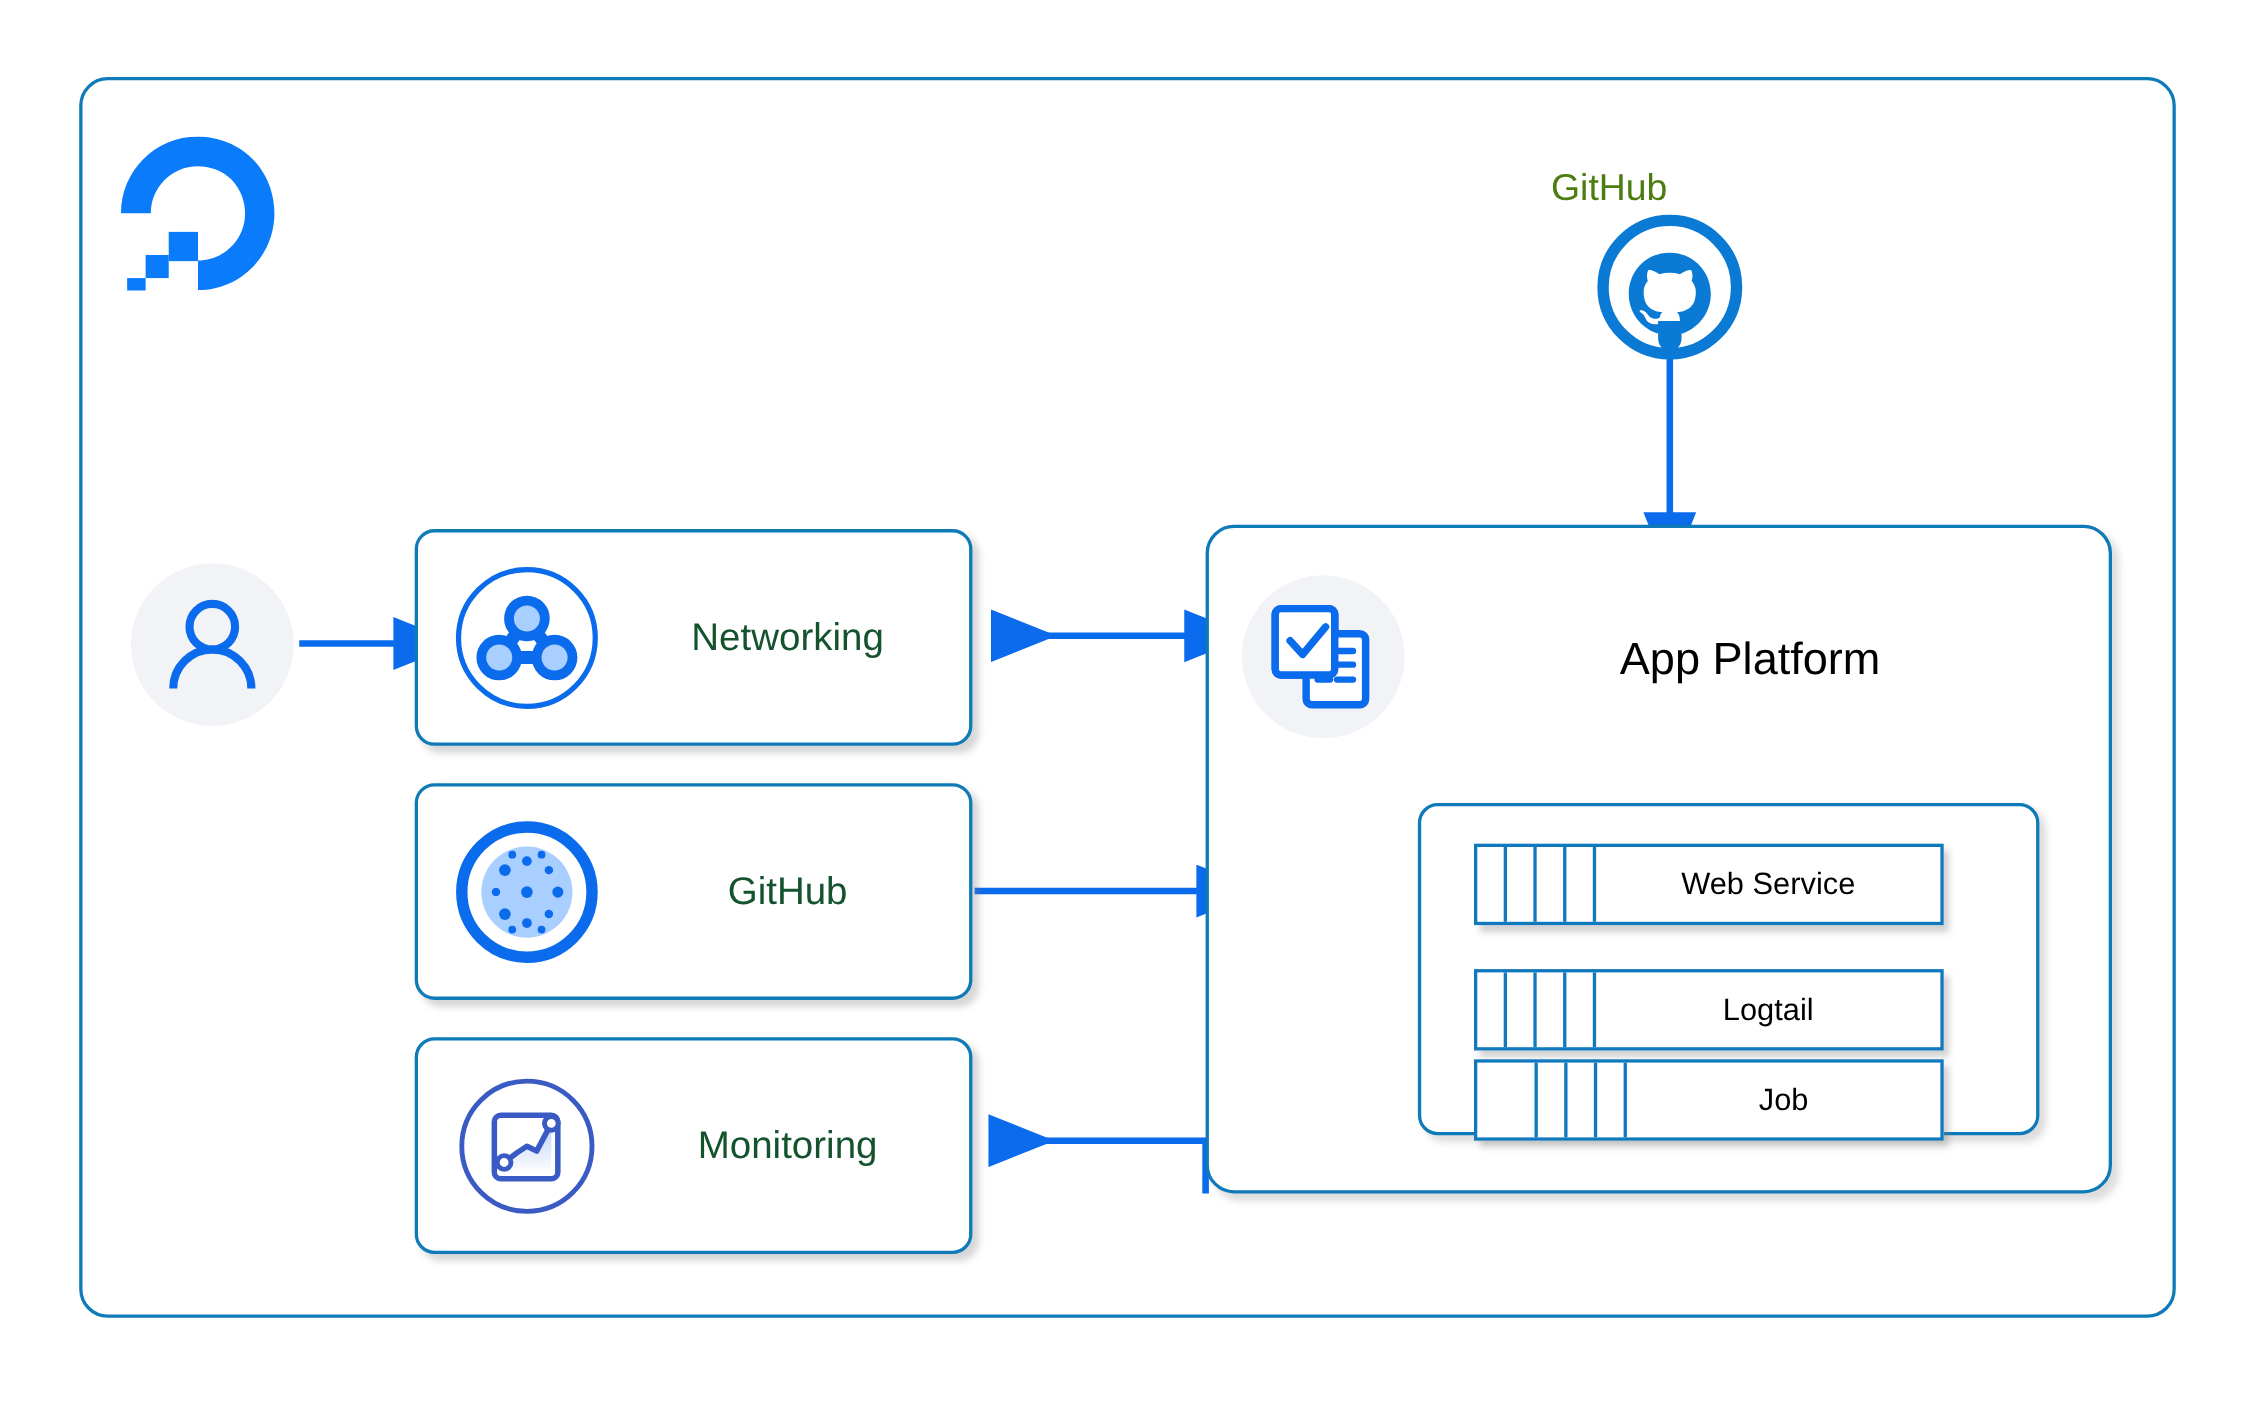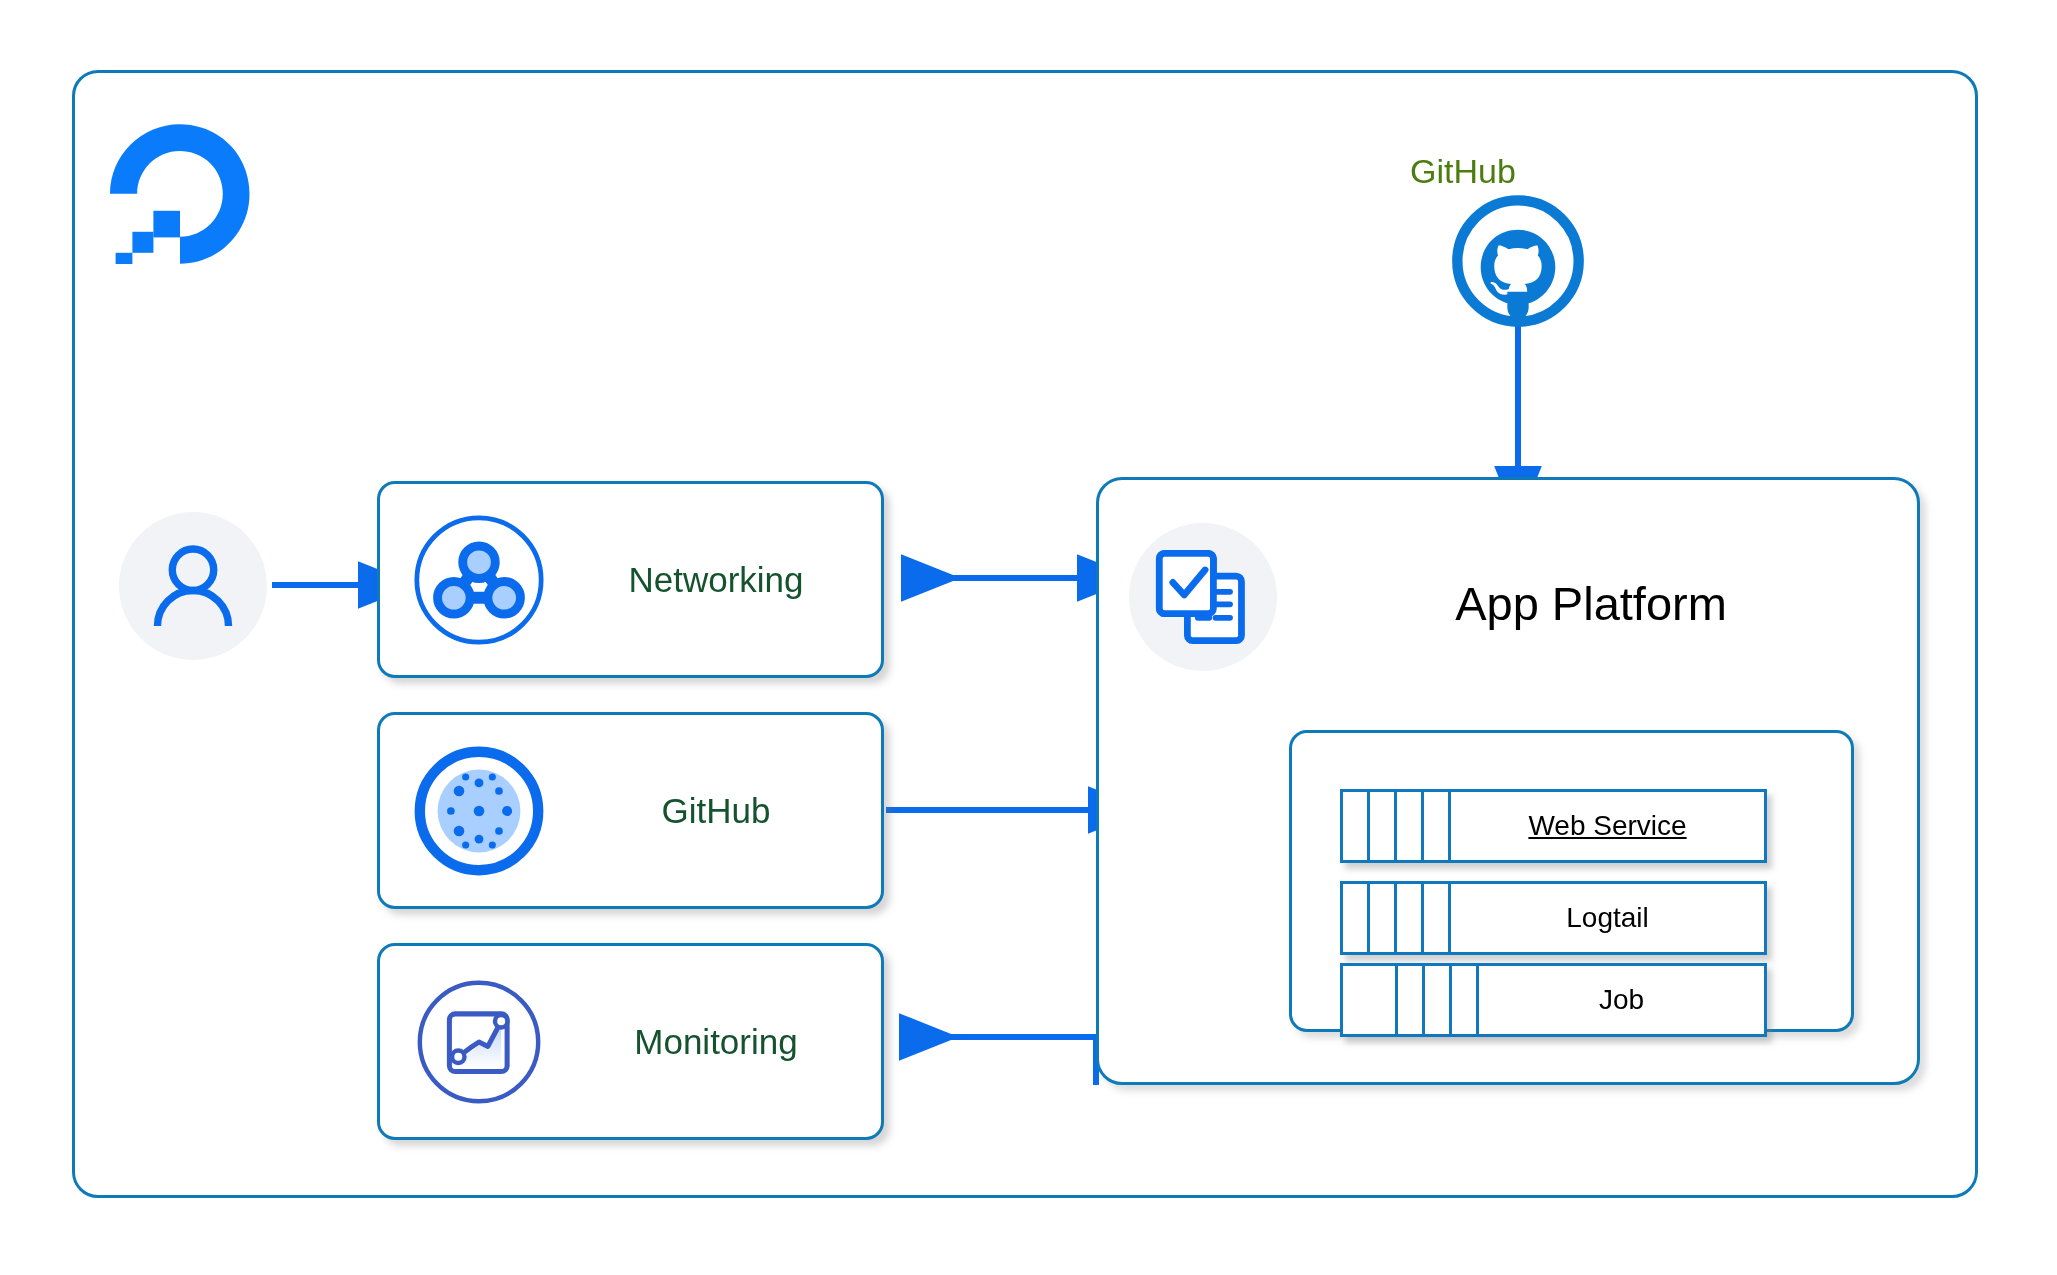--- a/index.html
+++ b/index.html
@@ -144,21 +144,21 @@
     top: 22px;
     width: 104px;
     height: 104px;
   }
   #app-platform-title {
     position: absolute;
     left: 190px;
     right: 24px;
     top: 96px;
     text-align: center;
-    font-size: 47px;
+    font-size: 41px;
     color: #000000;
     white-space: nowrap;
   }
 
   
   #components-container {
     position: absolute;
     left: 190px;
     top: 250px;
     width: 565px;
@@ -174,21 +174,21 @@
     position: absolute;
     left: 48px;
     width: 427px;
     height: 74px;
     border: 3px solid #1078bd;
     box-sizing: border-box;
     background: #ffffff;
     box-shadow: 5px 6px 6px rgba(120,120,120,0.35);
     display: flex;
   }
-  #component-row-0 { top: 56px; text-decoration: underline; }
+  #component-row-0 { top: 34px; }
   #component-row-1 { top: 148px; }
   #component-row-2 { top: 230px; padding-left: 28px; }
 
   .component-cell {
     width: 27px;
     border-right: 3px solid #1078bd;
     box-sizing: border-box;
     flex: 0 0 auto;
   }
   .component-label {

